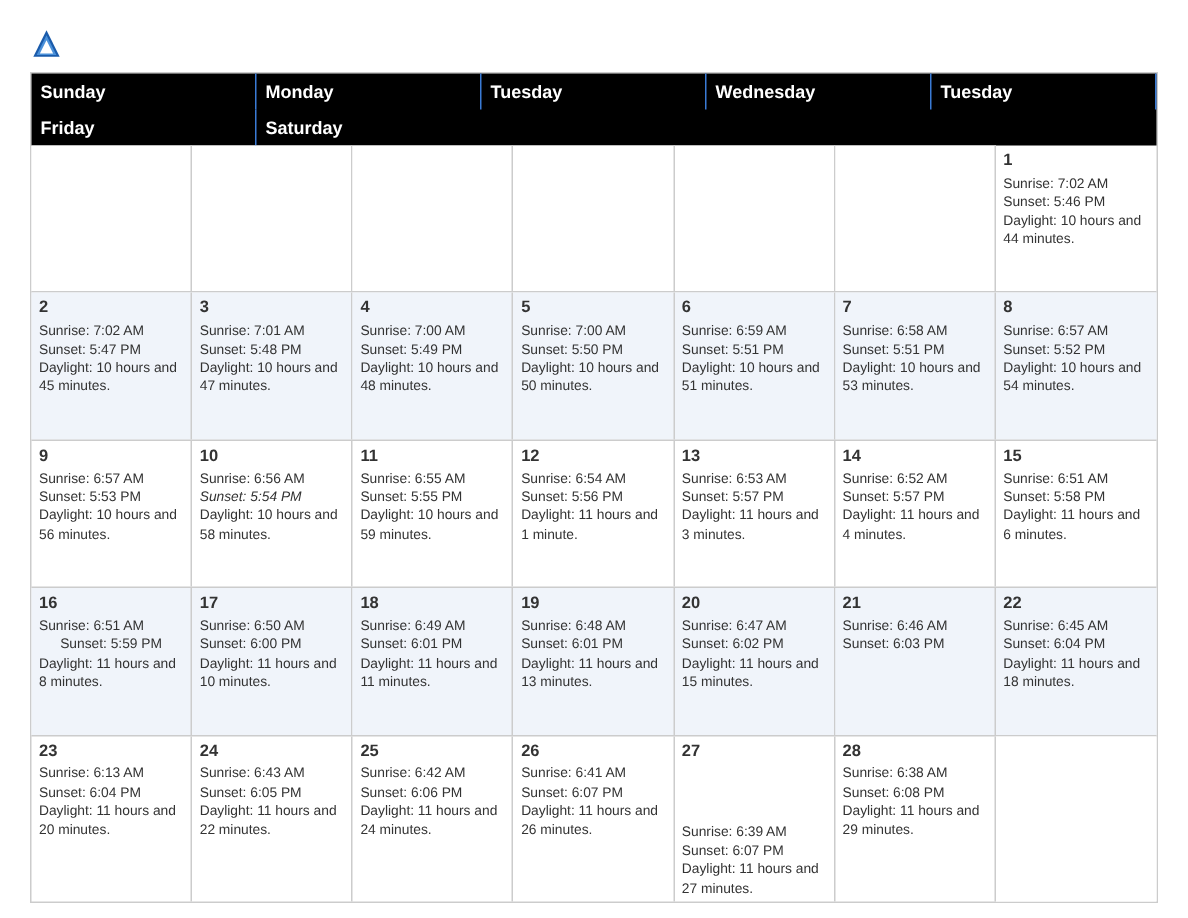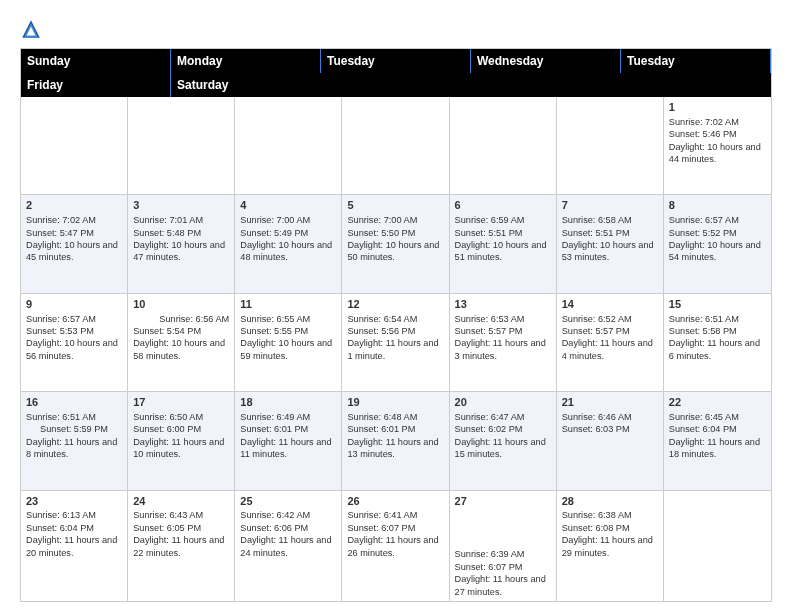--- a/index.html
+++ b/index.html
@@ -199,22 +199,22 @@
         </div>
         <div class="cal-row">
           <div class="cal-cell">
             <span class="day-num">9</span>
             <span style="display: block;">Sunrise: 6:57 AM</span>
             <span style="display: block;">Sunset: 5:53 PM</span>
             <span style="display: block;">Daylight: 10 hours and 56 minutes.</span>
           </div>
           <div class="cal-cell">
             <span class="day-num">10</span>
-            <span style="display: block; text-align: right;">Sunrise: 6:56 AM</span>
-            <span style="display: block;">Sunset: 5:54 PM</span>
+            <span style="display: block;">Sunrise: 6:56 AM</span>
+            <span style="display: block; font-style: italic;">Sunset: 5:54 PM</span>
             <span style="display: block;">Daylight: 10 hours and 58 minutes.</span>
           </div>
           <div class="cal-cell">
             <span class="day-num">11</span>
             <span style="display: block;">Sunrise: 6:55 AM</span>
             <span style="display: block;">Sunset: 5:55 PM</span>
             <span style="display: block;">Daylight: 10 hours and 59 minutes.</span>
           </div>
           <div class="cal-cell">
             <span class="day-num">12</span>

